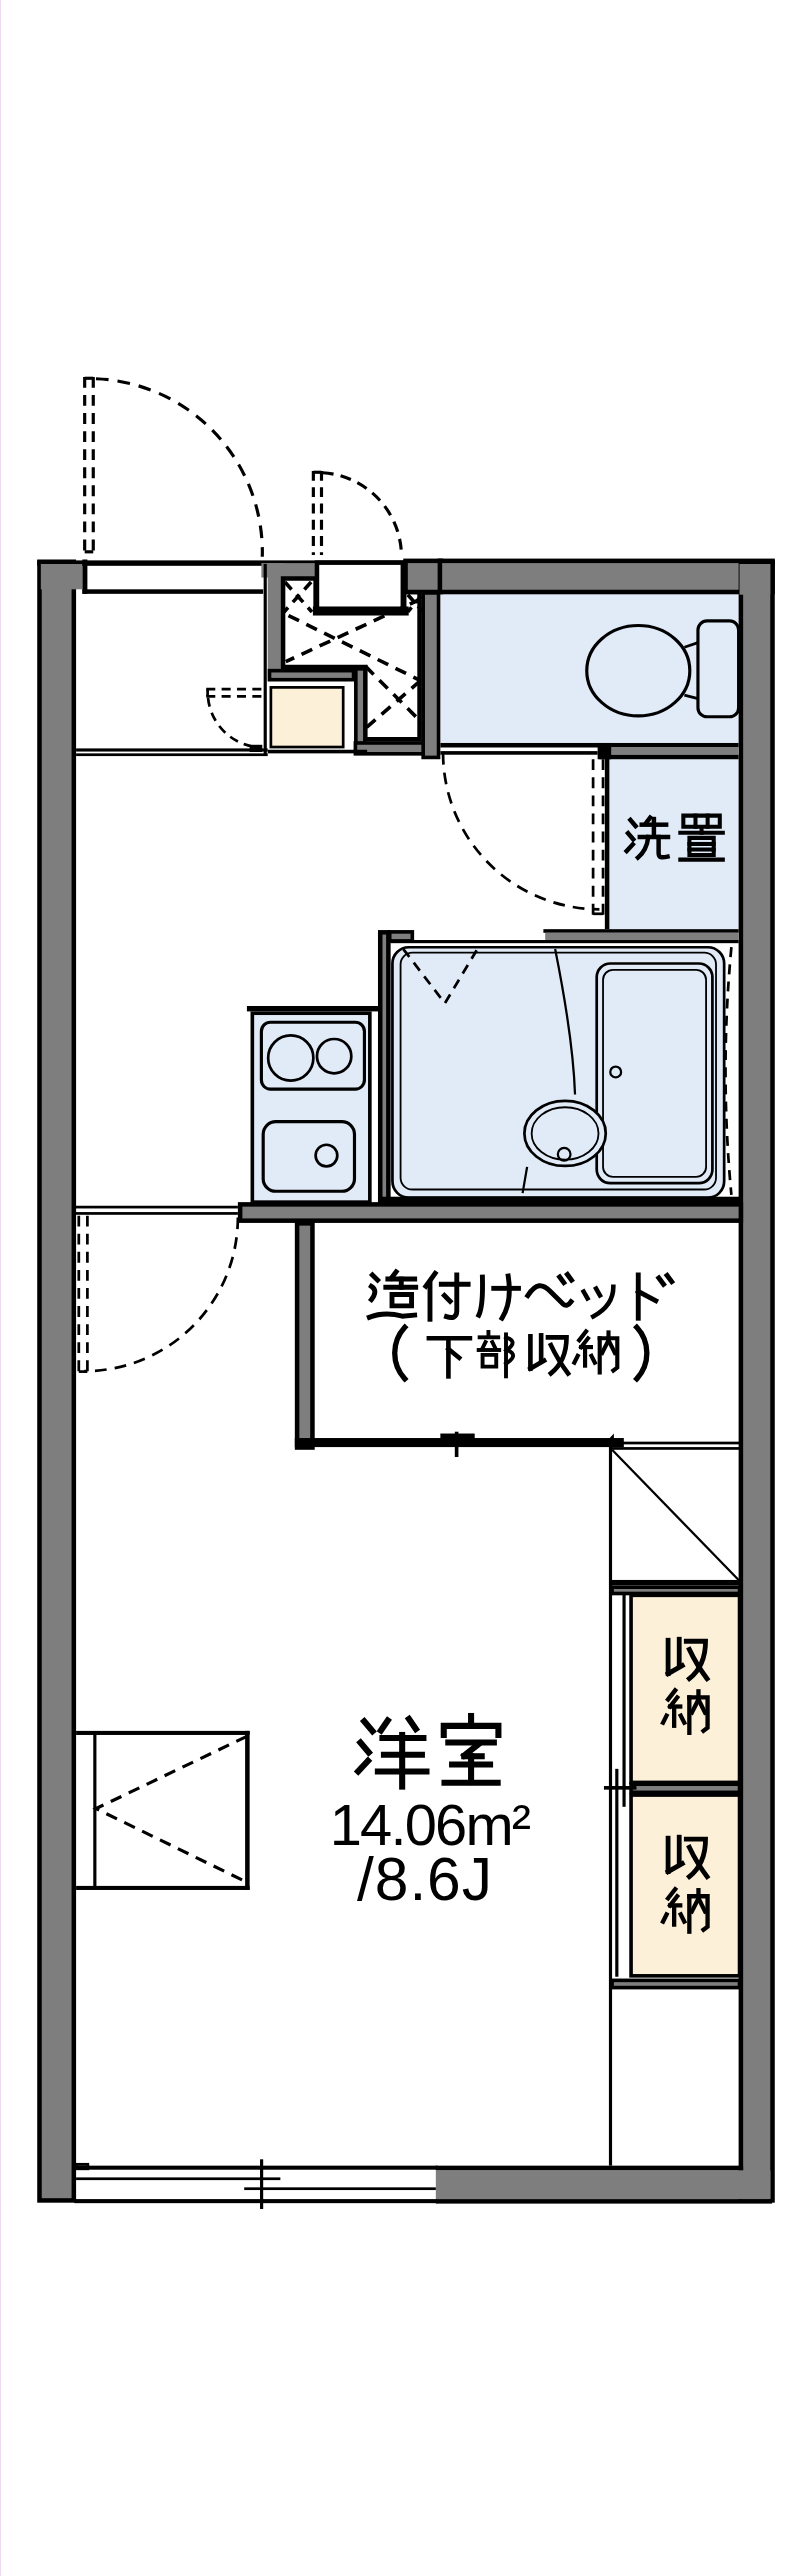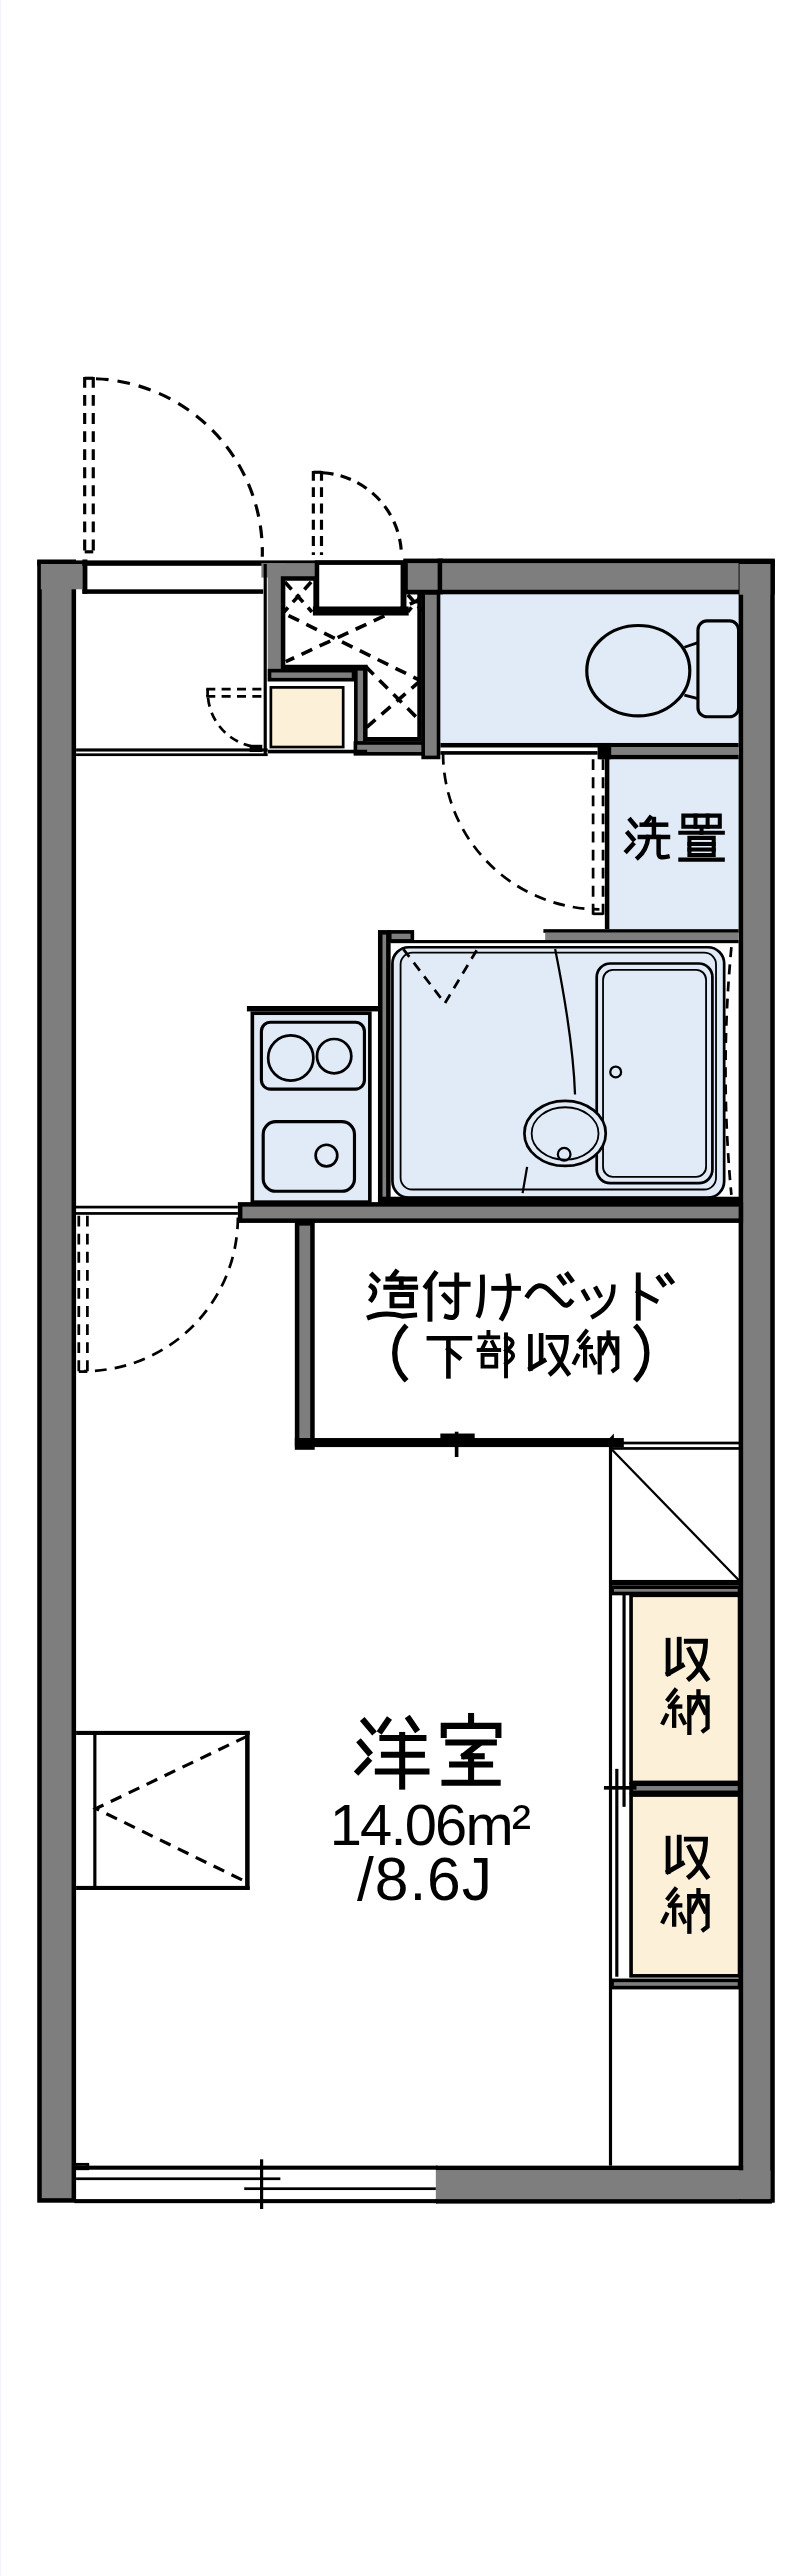--- a/index.html
+++ b/index.html
@@ -1,16 +1,16 @@
 <!DOCTYPE html>
 <html style="font-size:14.5px"><head>
 <meta charset="utf-8">
 <style>
 html,body{margin:0;padding:0;background:#fff;}
-#page{position:relative;width:788px;height:2576px;background:#c4b5fd;overflow:hidden;}
+#page{position:relative;width:788px;height:2576px;background:#a21caf;overflow:hidden;}
 text{font-family:"Liberation Sans",sans-serif;}
 </style>
 </head>
 <body>
 <div id="page">
 <svg width="812" height="2576" viewBox="0 0 898 2850">
 <defs>
 <g id="k_you" stroke="#000" stroke-width="8" fill="none" stroke-linecap="square">
   <path d="M14,10 l11,13"></path>
           <path d="M9,38 l11,13"></path>

